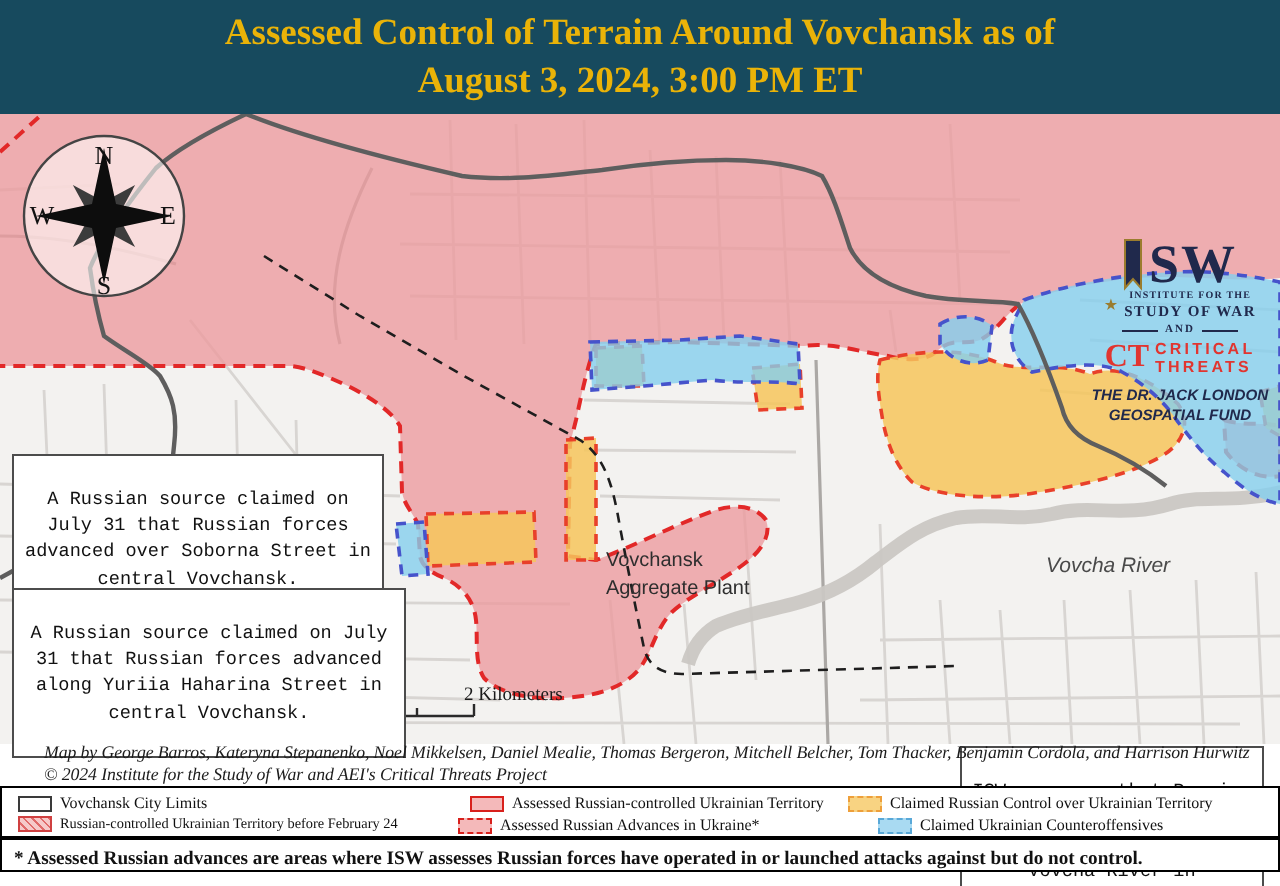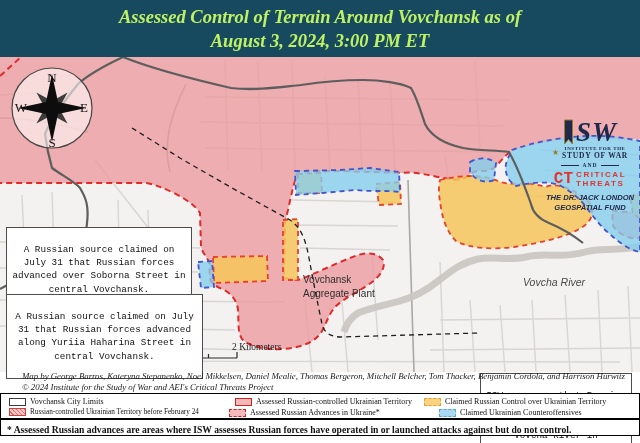--- a/index.html
+++ b/index.html
@@ -1,45 +1,45 @@
 <!DOCTYPE html>
 <html><head>
 <meta charset="utf-8">
 <style>
   html,body{margin:0;padding:0;background:#fff;}
   #stage{position:relative;width:640px;height:443px;overflow:hidden;background:#fff;
          font-family:"Liberation Serif",serif;}
   
   .header{position:absolute;top:0;left:0;width:640px;height:57px;background:#174a5e;
-          color:#bef264;text-align:center;font-style:italic;}
+          color:#eab308;text-align:center;}
   .header .t1{padding-top:5px;font-size:18.5px;font-weight:700;line-height:24px;}
   .header .t2{font-size:18.5px;font-weight:700;line-height:24px;}
   
   .mapwrap{position:absolute;top:57px;left:0;width:640px;height:315px;}
   
   .callout{position:absolute;background:#fff;border:1.3px solid #4c4c4c;color:#111;
            font-family:Liberation Mono, monospace;font-size:9.3px;line-height:1.42;
            text-align:center;padding:15px 3px;box-sizing:border-box;}
   #co1{left:6px;top:170px;width:186px;}
   #co2{left:6px;top:237px;width:197px;}
   #co3{left:480px;top:316px;width:152px;}
   
   .logoblk{position:absolute;left:540px;top:61px;width:100px;text-align:center;color:#20294c;}
-  .iswrow{display:flex;align-items:center;justify-content:center;gap:2px;font-style:italic;}
+  .iswrow{display:flex;align-items:center;justify-content:center;gap:2px;}
   .iswtxt{font-size:27px;font-weight:700;letter-spacing:1px;line-height:28px;color:#20294c;}
   .instrow{display:flex;align-items:center;justify-content:center;gap:3px;margin-top:0px;}
   .star{color:#9a7c2e;font-size:8px;line-height:8px;}
   .instcol{text-align:center;}
   .inst1{font-size:5px;font-weight:700;letter-spacing:.6px;}
   .inst2{font-size:7.5px;font-weight:700;letter-spacing:.8px;}
   .androw{font-size:5.5px;font-weight:700;letter-spacing:1px;margin:2px 0;
           display:flex;align-items:center;justify-content:center;gap:4px;}
   .androw::before,.androw::after{content:"";display:block;width:18px;border-top:.8px solid #20294c;}
   .ctrow{display:flex;align-items:center;justify-content:center;gap:3px;color:#e13530;margin-top:1px;}
-  .ct{font-size:16px;font-weight:800;font-family:Liberation Mono, monospace;}
+  .ct{font-size:16px;font-weight:800;font-family:Liberation Serif, serif;}
   .ctcol{text-align:left;font-family:"Liberation Sans",sans-serif;}
   .ct1,.ct2{font-size:8px;font-weight:800;letter-spacing:1.6px;line-height:9px;}
   .fund{margin-top:5px;font-size:7.6px;font-weight:800;font-style:italic;line-height:9.5px;
         font-family:"Liberation Sans",sans-serif;color:#20294c;}
   
   .attrib{position:absolute;top:371px;left:22px;width:634px;font-style:italic;font-size:8.9px;
           line-height:10.5px;color:#1c1c1c;letter-spacing:-0.05px;white-space:nowrap;}
   .legendbox{position:absolute;top:393px;left:0;width:640px;height:26px;box-sizing:border-box;
              border:1.5px solid #000;background:#fff;padding-left:32px;}
   .legend-item{position:absolute;display:flex;align-items:center;gap:4px;white-space:nowrap;

